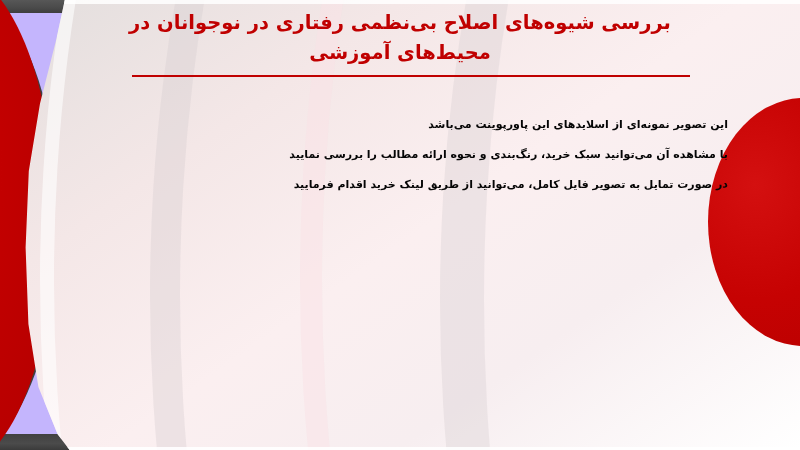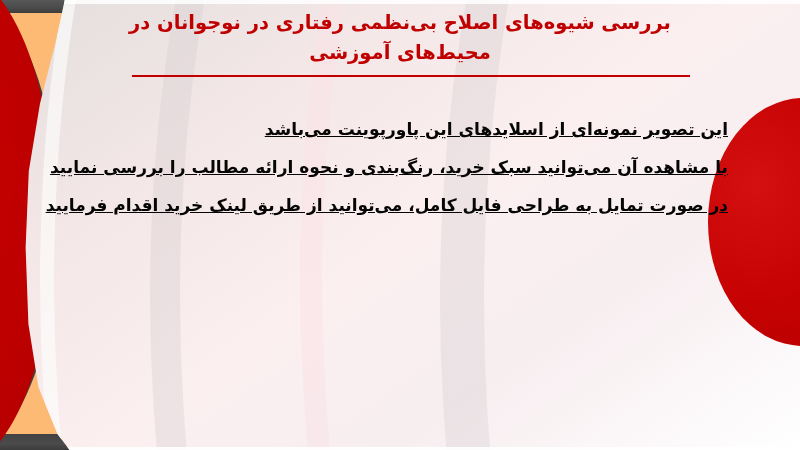--- a/index.html
+++ b/index.html
@@ -6,21 +6,21 @@
   html, body {
     margin: 0;
     padding: 0;
     background: #3f3f3f;
   }
   #slide {
     position: relative;
     width: 800px;
     height: 450px;
     overflow: hidden;
-    background: #fdba74;
+    background: #c4b5fd;
     font-family: "DejaVu Sans", sans-serif;
   }
 
   
   #frame-band-top {
     position: absolute;
     left: 0; top: 0;
     width: 800px; height: 13px;
     background: linear-gradient(180deg,#575757 0%,#4a4a4a 60%,#3e3e3e 100%);
   }
@@ -148,26 +148,25 @@
     position: absolute;
     right: 72px;
     top: 118px;
     width: 620px;
     direction: rtl;
     text-align: right;
   }
   .body-line {
     margin: 0 0 15px 0;
     font-family: "DejaVu Sans", sans-serif;
-    font-size: 17px;
+    font-size: 11px;
     font-weight: bold;
     color: #050505;
     line-height: 1.35;
     white-space: nowrap;
-    text-decoration: underline;
   }
 </style>
 </head>
 <body>
 
 <div id="slide">
 
   <div id="frame-band-top"></div>
   <div id="frame-band-bottom"></div>
   <div id="frame-band-right"></div>
@@ -195,17 +194,17 @@
 
     <div id="title-block">
       <h1 id="title-text">بررسی شیوه‌های اصلاح بی‌نظمی رفتاری در نوجوانان در
 محیط‌های آموزشی</h1>
     </div>
     <div id="title-rule"></div>
 
     <div id="body-block">
       <p class="body-line">این تصویر نمونه‌ای از اسلایدهای این پاورپوینت می‌باشد</p>
       <p class="body-line">با مشاهده آن می‌توانید سبک خرید، رنگ‌بندی و نحوه ارائه مطالب را بررسی نمایید</p>
-      <p class="body-line">در صورت تمایل به طراحی فایل کامل، می‌توانید از طریق لینک خرید اقدام فرمایید</p>
+      <p class="body-line">در صورت تمایل به تصویر فایل کامل، می‌توانید از طریق لینک خرید اقدام فرمایید</p>
     </div>
 
   </div>
 </div>
 
 </body></html>

